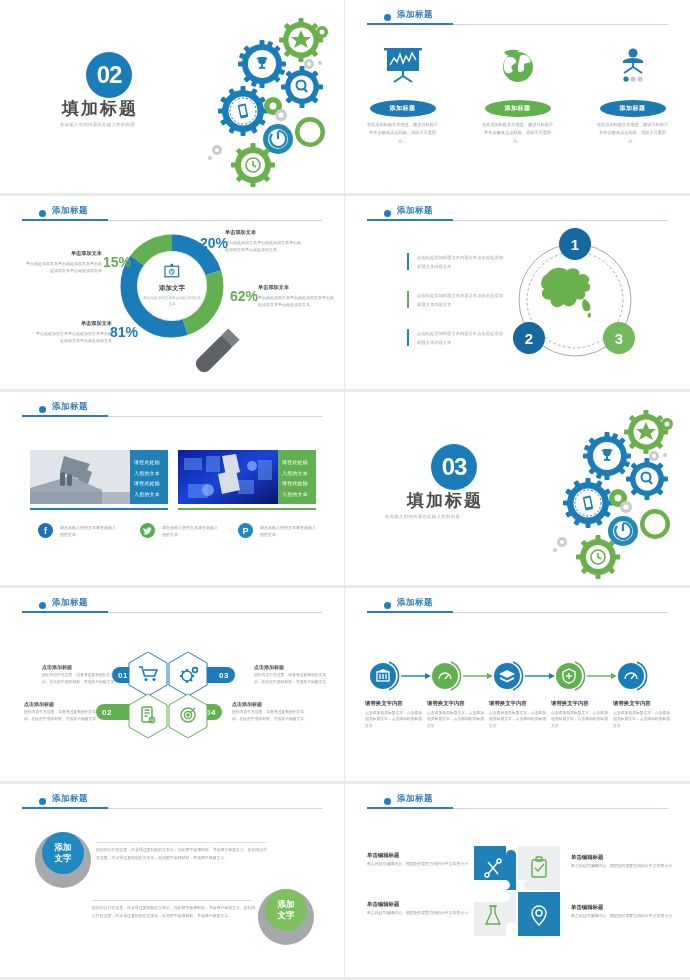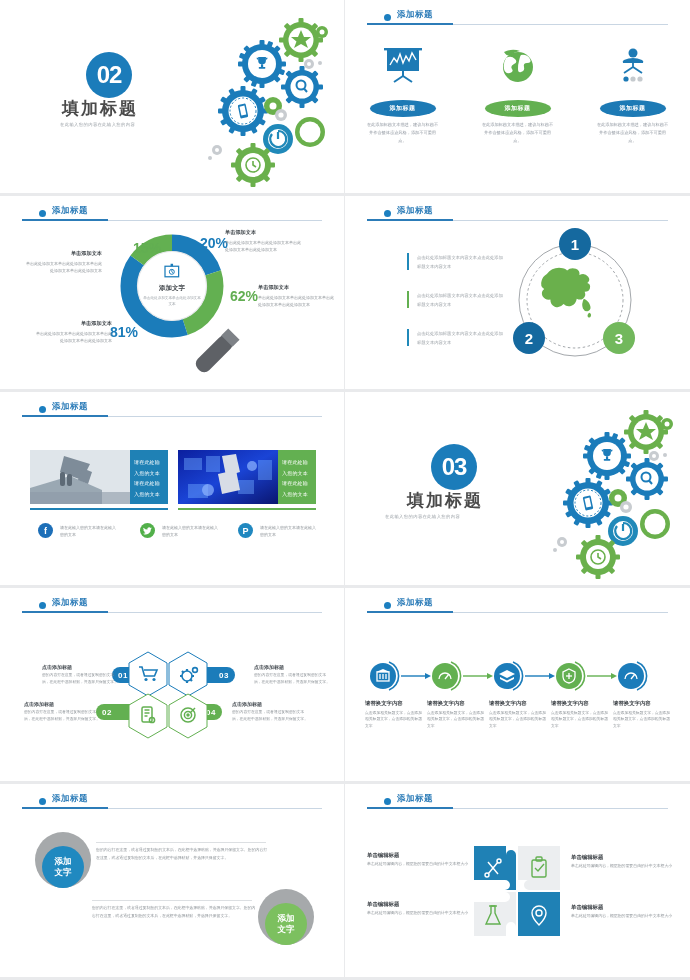--- a/index.html
+++ b/index.html
@@ -104,21 +104,21 @@
   }
   .hexside { position: absolute; width: 76px; }
   .hexside .h { font-size: 5px; font-weight: bold; color: #4a5056; margin-bottom: 2px; }
   .chaincol { position: absolute; width: 58px; }
   .chaincol .h { font-size: 5.4px; font-weight: bold; color: #3f4449; margin-bottom: 2.5px; }
 
   
   .ringcirc {
     position: absolute; border-radius: 50%;
     background: #a6a9ab;
-    display: flex; align-items: flex-end; justify-content: center;
+    display: flex; align-items: flex-start; justify-content: center;
   }
   .ringcirc .inner {
     width: 42px; height: 42px; border-radius: 50%;
     display: flex; flex-direction: column; align-items: center; justify-content: center;
     color: #fff; font-size: 8.5px; font-weight: bold; line-height: 1.25;
   }
   .pz-side { position: absolute; width: 108px; }
   .pz-side .h { font-size: 5.4px; font-weight: bold; color: #3f4449; margin-bottom: 2px; }
 </style>
 </head>
@@ -369,21 +369,21 @@
         <rect x="9" y="-2" width="4" height="4" fill="#1b7cba"></rect>
       </g>
       <text x="60" y="64" text-anchor="middle" font-size="6.5" font-weight="bold" fill="#3f4449" font-family="Liberation Sans, sans-serif">添加文字</text>
       <text x="60" y="73" text-anchor="middle" font-size="3.6" fill="#9aa0a6" font-family="Liberation Sans, sans-serif">单击此处添加文本单击此处添加文本</text>
       <text x="60" y="79" text-anchor="middle" font-size="3.6" fill="#9aa0a6" font-family="Liberation Sans, sans-serif">文本</text>
     </svg>
 
     <div class="pct blue" style="left:200px;top:39px;">20%</div>
     <div class="pct green" style="left:230px;top:92px;">62%</div>
     <div class="pct blue" style="left:110px;top:128px;">81%</div>
-    <div class="pct green" style="left:103px;top:44px;margin-left:30px;">15%</div>
+    <div class="pct green" style="left:103px;top:58px;">15%</div>
 
     <div class="sidebox" style="left:225px;top:33px;">
       <div class="h">单击添加文本</div>
       <div class="lbl-s" style="font-size:4px;">单击此处添加文本单击此处添加文本单击此处添加文本单击此处添加文本</div>
     </div>
     <div class="sidebox" style="left:258px;top:88px;width:76px;">
       <div class="h">单击添加文本</div>
       <div class="lbl-s" style="font-size:4px;">单击此处添加文本单击此处添加文本单击此处添加文本单击此处添加文本</div>
     </div>
     <div class="sidebox" style="left:34px;top:124px;">

